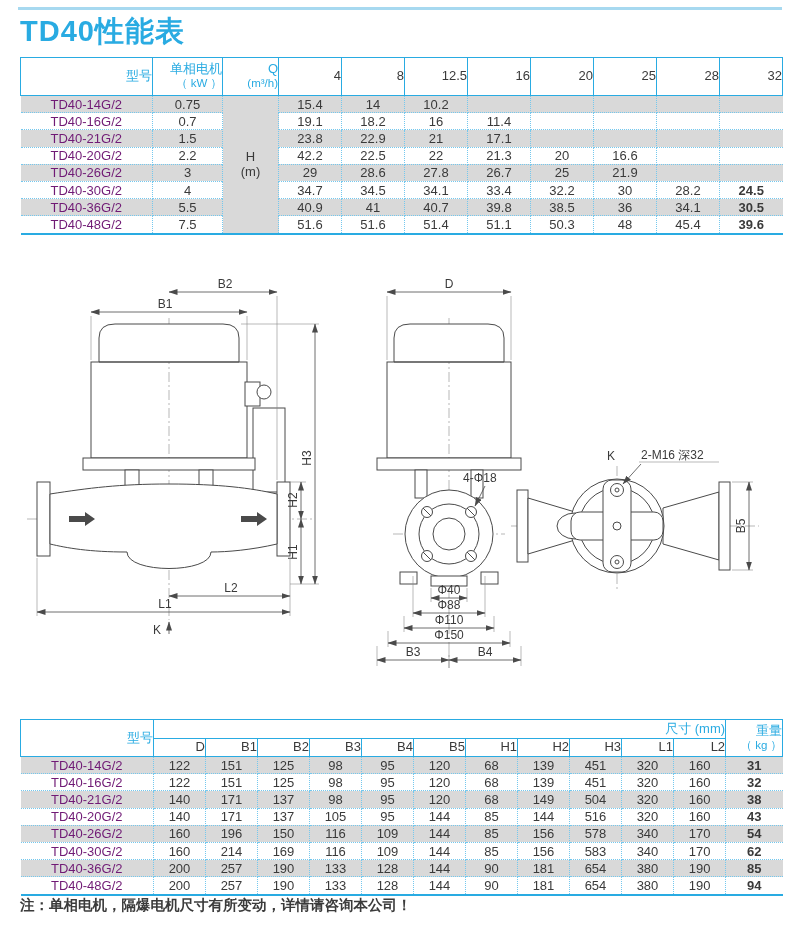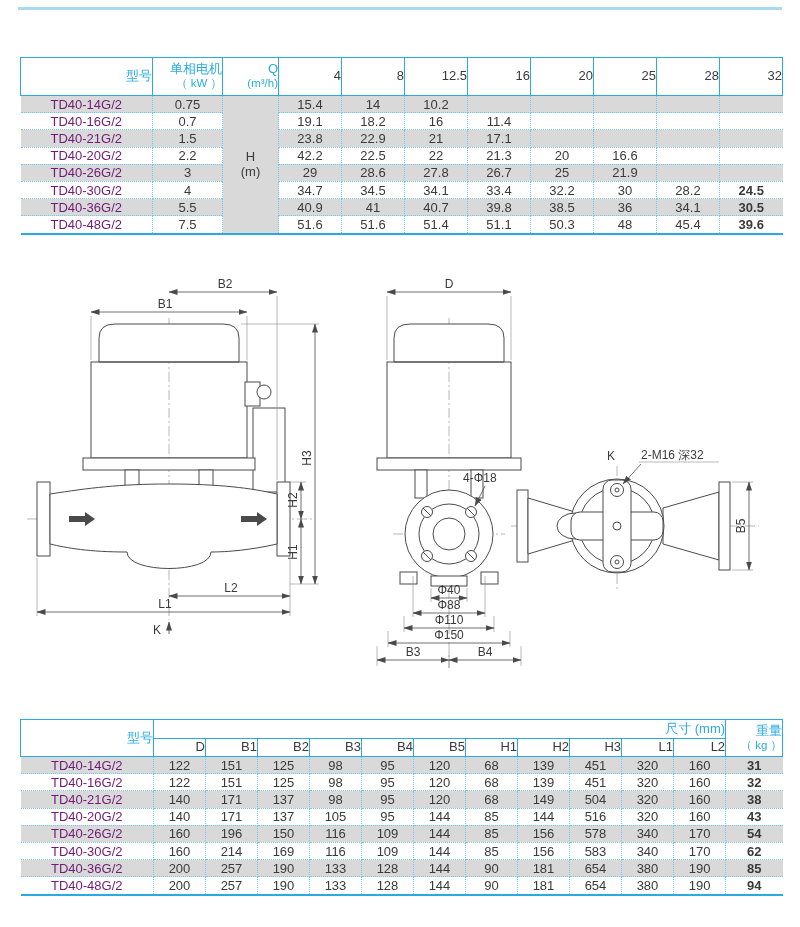--- a/index.html
+++ b/index.html
@@ -35,20 +35,21 @@
   .cl{stroke:#9a9a9a;stroke-width:0.7;stroke-dasharray:10 3 2 3;fill:none;}
   .lbl{font-size:12px;fill:#3a3a3a;text-anchor:middle;}
   .lbl-s{font-size:12px;fill:#3a3a3a;text-anchor:start;}
 </style>
 </head>
 <body>
 
 <div class="page">
   <div class="top-rule"></div>
 
+  <h1 class="sec-title" id="title1">TD40性能表</h1>
 
   <table class="datatable" id="perf">
     <colgroup>
       <col style="width:132px">
         <col style="width:70px">
         <col style="width:56px">
       <col style="width:63px">
         <col style="width:63px">
         <col style="width:63px">
         <col style="width:63px">
@@ -482,13 +483,14 @@
           <td>90</td>
           <td>181</td>
           <td>654</td>
           <td>380</td>
           <td>190</td>
           <td>94</td>
         </tr>
       </tbody>
   </table>
 
+  <div class="footnote">注：单相电机，隔爆电机尺寸有所变动，详情请咨询本公司！</div>
 </div>
 
 </body></html>

